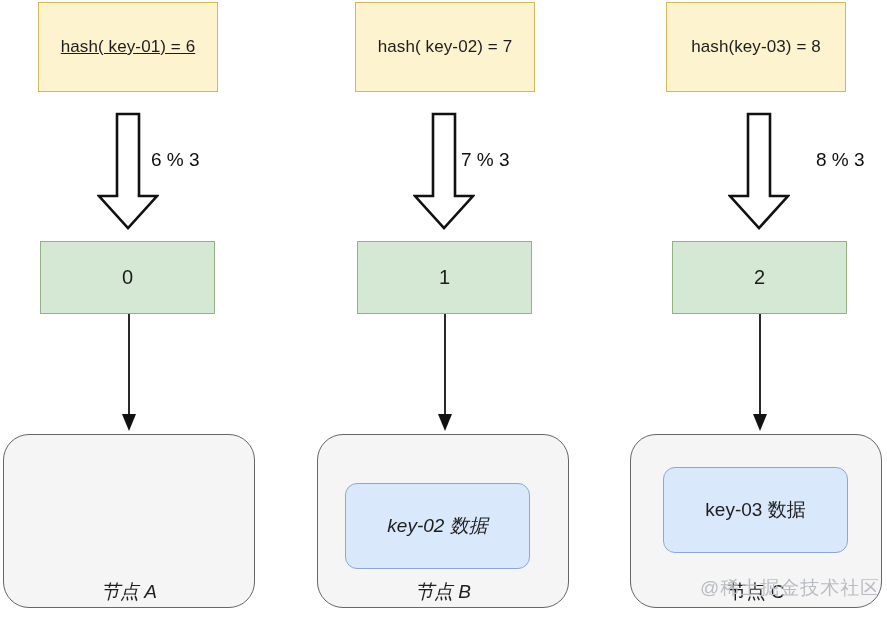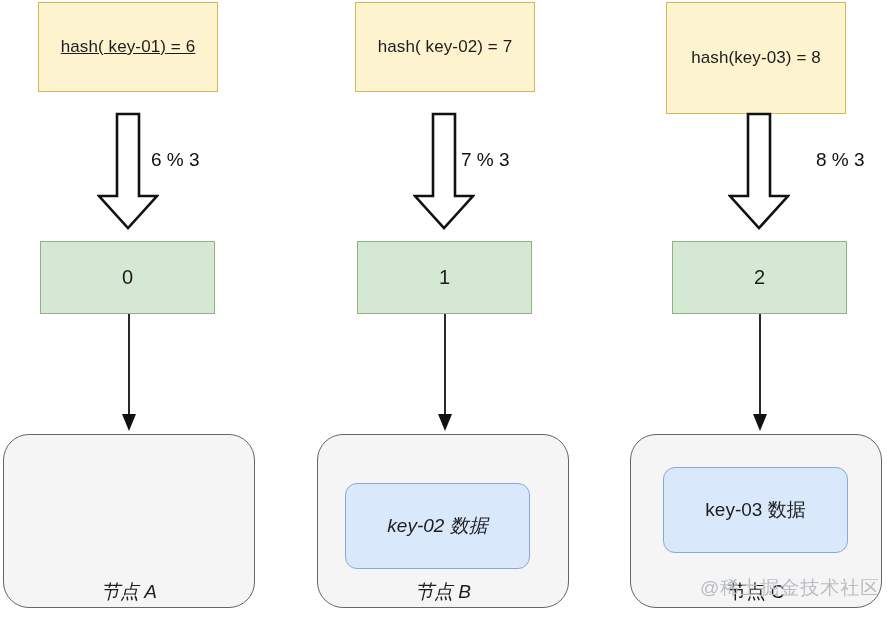--- a/index.html
+++ b/index.html
@@ -150,21 +150,21 @@
     <polygon points="11,117 4,100 18,100" fill="#111111"></polygon>
   </svg>
 
   <div class="node-box" style="left:317px; top:434px; width:252px; height:174px;font-style:italic;">
     <div class="data-box" style="left:27px; top:48px; width:185px; height:86px;">
       <span>key-02 数据</span>
     </div>
     <div class="node-label" style="top:144px;">节点 B</div>
   </div>
 
-  <div class="hash-box" style="left:666px; top:2px; width:180px; height:112px;">
+  <div class="hash-box" style="left:666px; top:2px; width:180px; height:90px;">
     <span>hash(key-03) = 8</span>
   </div>
 
   <svg class="block-arrow" style="left:728px; top:112px;" width="62" height="118" viewBox="0 0 62 118">
     <polygon points="20,2 42,2 42,84 60,84 31,116 2,84 20,84" fill="#ffffff" stroke="#111111" stroke-width="2.6" stroke-linejoin="miter"></polygon>
   </svg>
   <div class="mod-label" style="left:816px; top:149px;">
     <span>8 % 3</span>
   </div>
 

